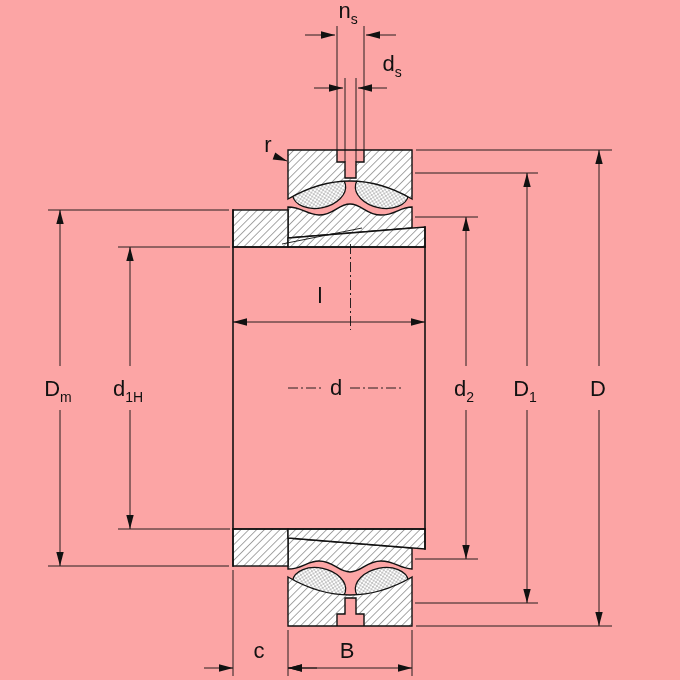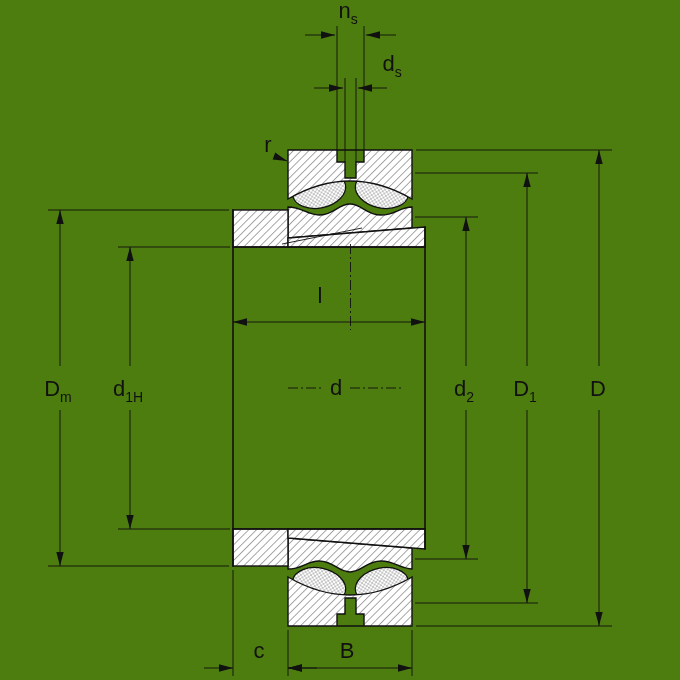--- a/index.html
+++ b/index.html
@@ -7,21 +7,21 @@
     padding: 0;
     width: 680px;
     height: 680px;
     background: #ffffff;
     font-family: "Liberation Sans", sans-serif;
   }
   #stage {
     position: relative;
     width: 680px;
     height: 680px;
-    background: #4d7c0f;
+    background: #fca5a5;
   }
   svg { display: block; }
   .obj   { stroke: #111; stroke-width: 1.6; fill: none; stroke-linecap: square; }
   .thin  { stroke: #111; stroke-width: 0.9; fill: none; }
   .dimln { stroke: #111; stroke-width: 0.9; fill: none; }
   .cl    { stroke: #111; stroke-width: 0.9; fill: none; stroke-dasharray: 10 3 2 3; }
   .hatched { fill: url(#hatch); stroke: #111; stroke-width: 1.4; }
   .dotted  { fill: url(#dots);  stroke: #111; stroke-width: 1.2; }
   text.dim { font-family: "Liberation Sans", sans-serif; font-size: 22px; fill: #111; }
   text.dim .sub { font-size: 14px; }

